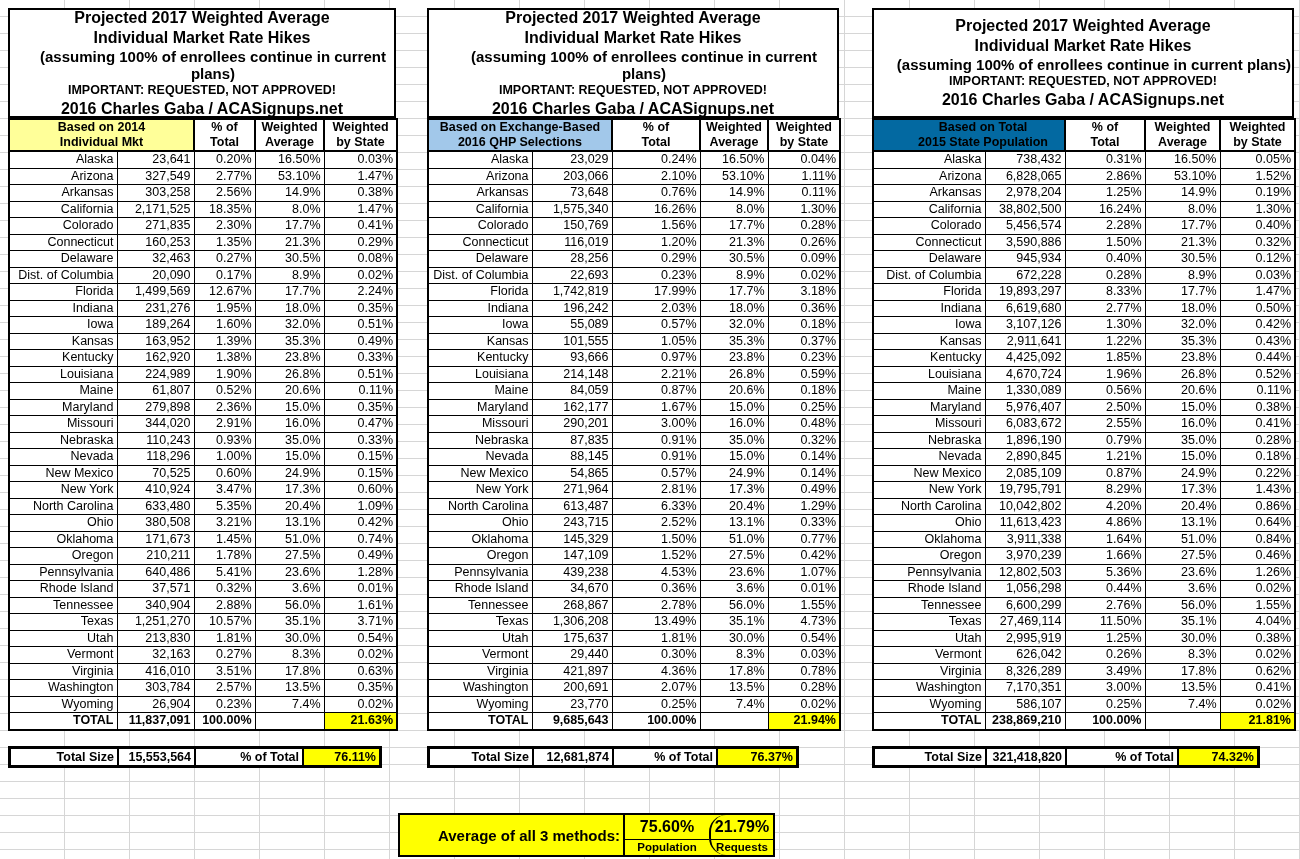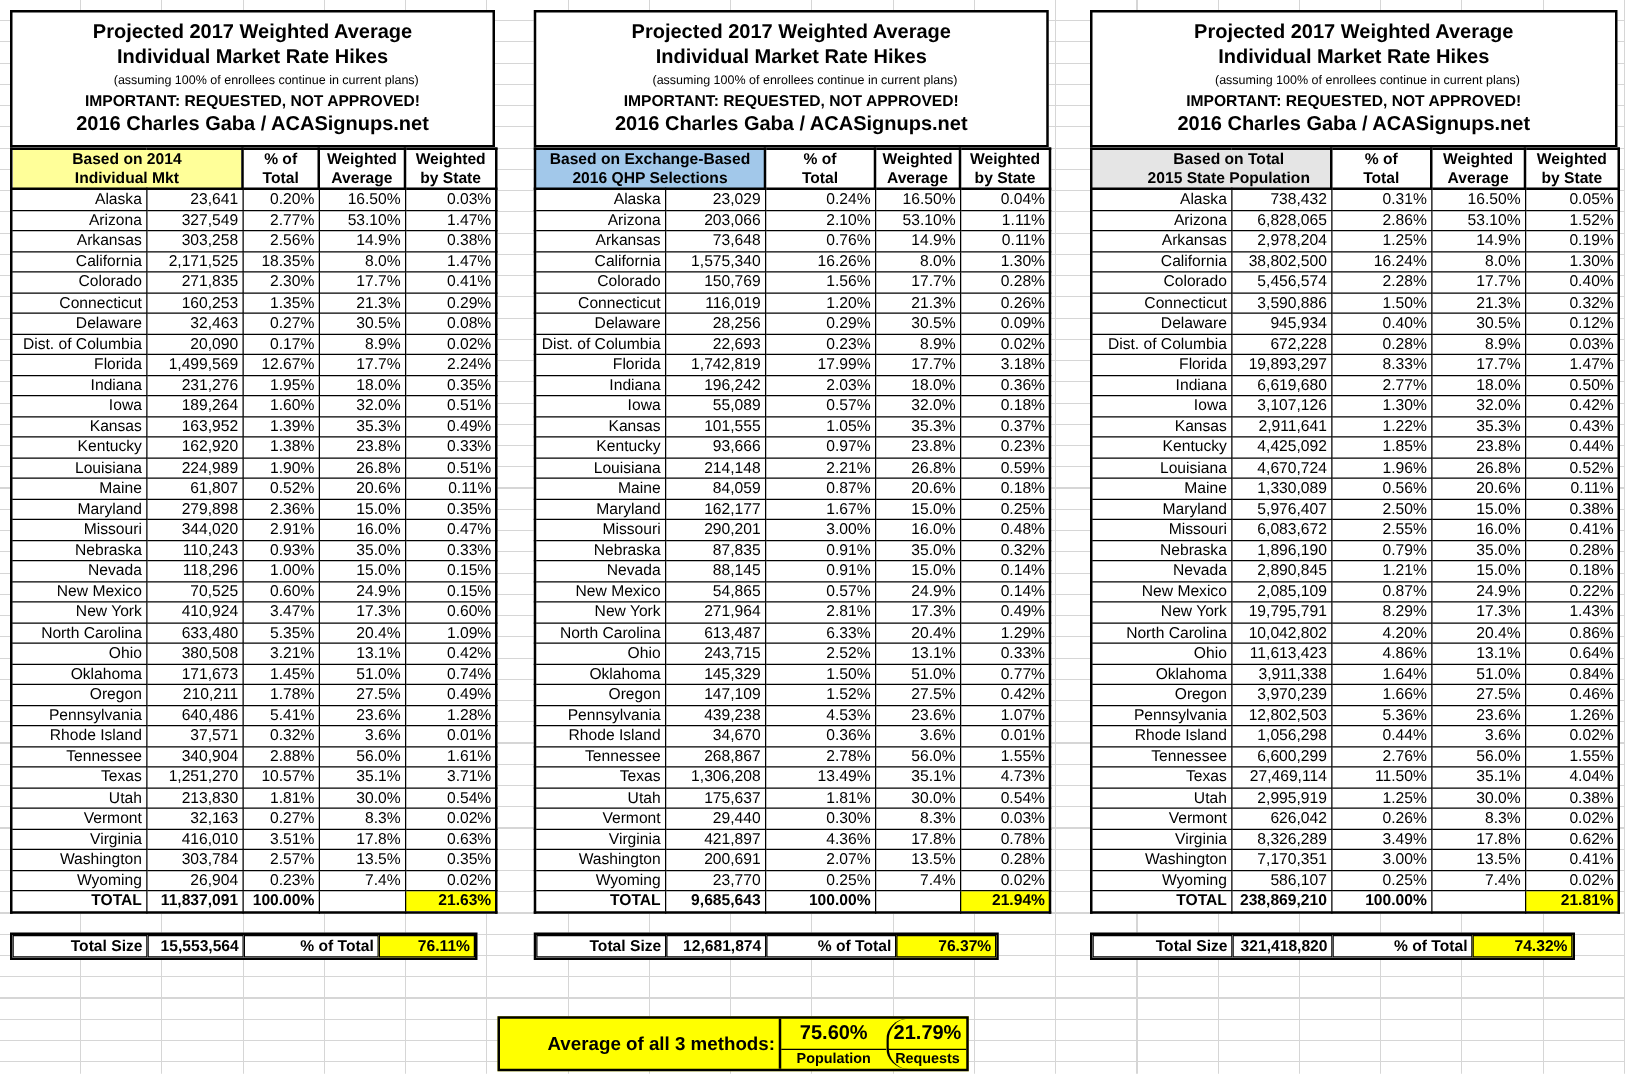--- a/index.html
+++ b/index.html
@@ -14,21 +14,21 @@
   .panel { position:absolute; top:8px; }
   .p1 { left:8px;   width:388px; }
   .p2 { left:427px; width:412px; }
   .p3 { left:872px; width:422px; }
 
   .title-box {
     background:#fff; border:2px solid #000; height:106px;
     display:flex; flex-direction:column; justify-content:center; text-align:center;
   }
   .t-big   { font-size:16px; font-weight:bold; line-height:20px; }
-  .t-small { font-size:10px; font-weight:normal; line-height:17px;margin-left:22px; }
+  .t-small { font-size:15px; font-weight:bold; line-height:17px;margin-left:22px; }
   .t-imp   { font-size:12.5px; font-weight:bold; line-height:17px; }
 
   table.rate {
     border-collapse:collapse; table-layout:fixed; width:100%;
     background:#fff; border:2px solid #000;
   }
   table.rate th, table.rate td {
     border:1px solid #000; overflow:hidden; white-space:nowrap;
     font-size:12.5px; height:15.5px; line-height:15px; padding:0 3px 0 0;
   }
@@ -662,21 +662,21 @@
   <table class="rate">
     <colgroup>
         <col style="width:112px">
         <col style="width:80px">
         <col style="width:80px">
         <col style="width:75px">
         <col style="width:75px">
       </colgroup>
     <thead>
       <tr>
-        <th colspan="2" class="hdr-label" style="background: #e5e5e5; padding-left: 28px;">
+        <th colspan="2" class="hdr-label" style="background: #0369a1; padding-left: 28px;">
           <div>Based on Total</div>
             <div>2015 State Population</div>
         </th>
         <th>
             <div>% of</div>
             <div>Total</div>
           </th>
         <th>
             <div>Weighted</div>
             <div>Average</div>

